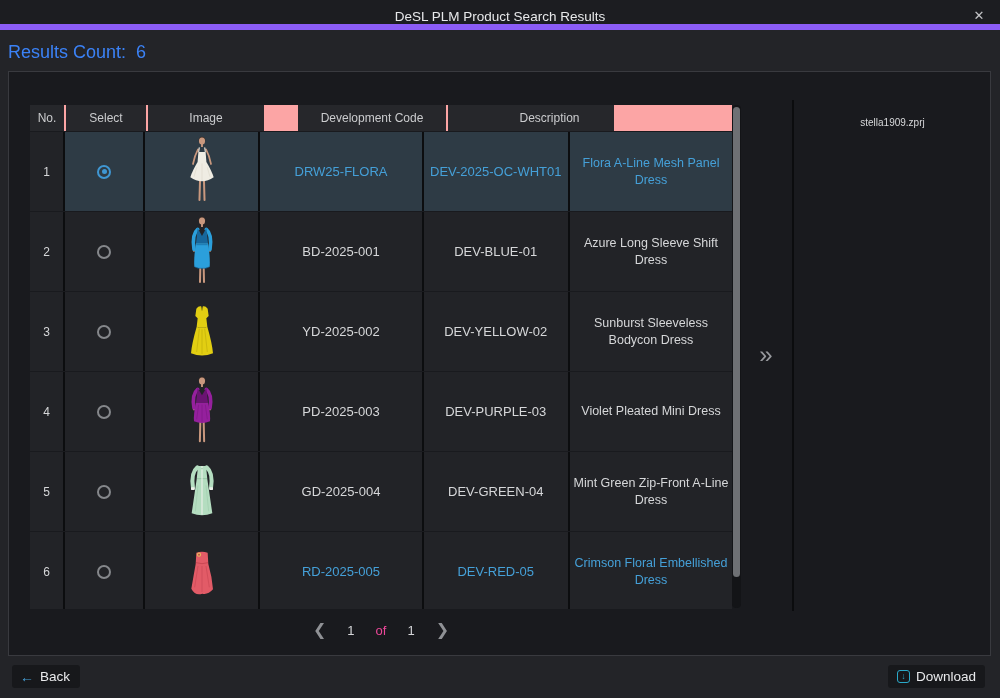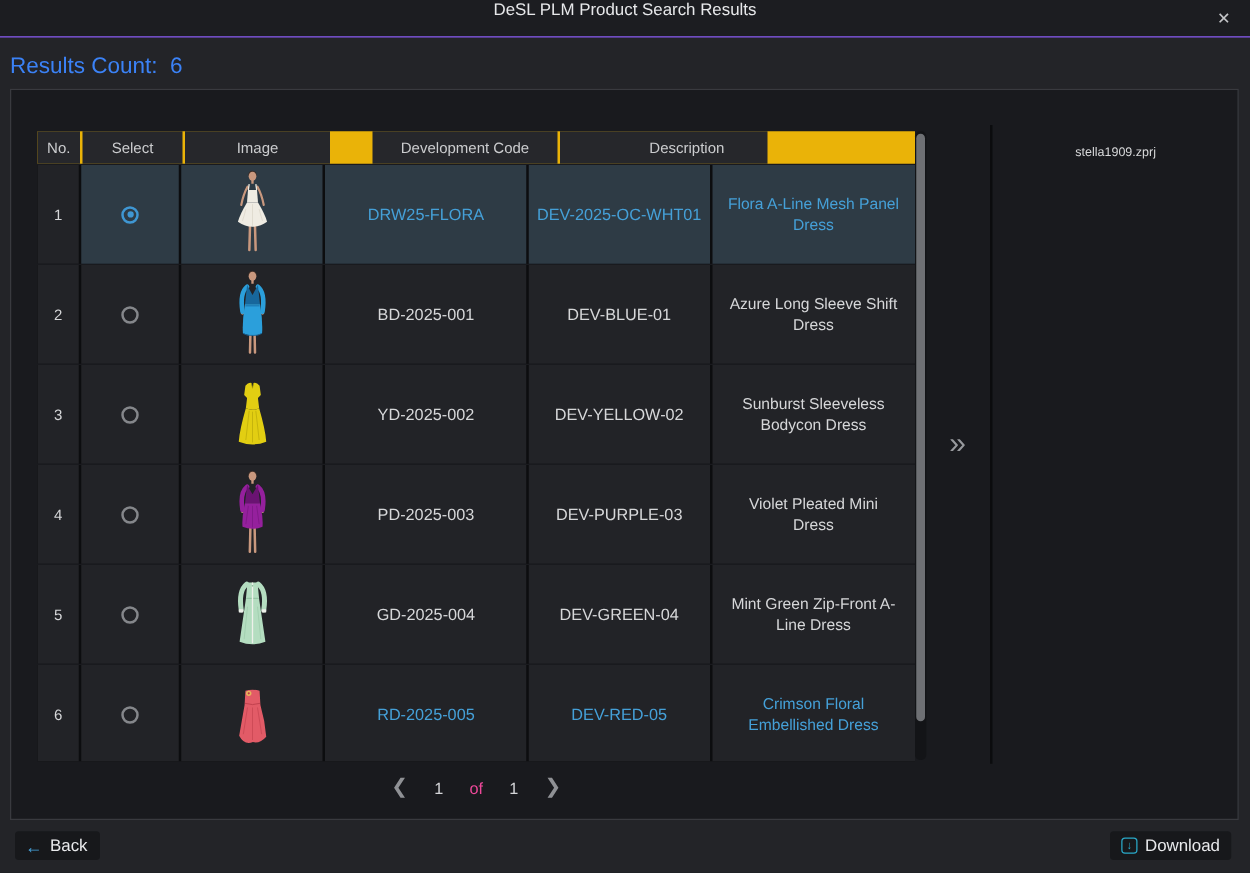--- a/index.html
+++ b/index.html
@@ -1,48 +1,48 @@
 <!DOCTYPE html>
 <html><head>
 <meta charset="utf-8">
 <style>
   html,body{margin:0;padding:0;background:#232428;}
   *{box-sizing:border-box;font-family:"Liberation Sans","DejaVu Sans",sans-serif;}
   #page{position:relative;width:1000px;height:698px;background:#232428;overflow:hidden;color:#d6d7d9;}
   .abs{position:absolute;}
 
   
-  #titlebar{left:0;top:0;width:1000px;height:30px;background:#1c1d21;border-bottom:1px solid #8b5cf6;
-            display:flex;align-items:flex-start;justify-content:center;}
+  #titlebar{left:0;top:0;width:1000px;height:30px;background:#1c1d21;border-bottom:6px solid #8b5cf6;
+            display:flex;align-items:flex-end;justify-content:center;}
   #title{font-size:13.5px;color:#e7e8ea;}
   #close{position:absolute;right:10px;top:4px;width:22px;height:22px;display:flex;align-items:center;justify-content:center;
          color:#c3c4c7;font-size:13px;cursor:pointer;}
 
   
   #results{left:8px;top:42px;font-size:18px;color:#3b82f6;}
   #results b{font-weight:normal;margin-left:10px;}
 
   
   #mainbox{left:8px;top:71px;width:983px;height:585px;background:#191a1e;border:1px solid #393a3f;}
 
   
-  #thead{left:30px;top:105px;width:702px;height:26px;display:flex;gap:2px;background:#eab308;}
+  #thead{left:30px;top:105px;width:702px;height:26px;display:flex;gap:2px;background:#fca5a5;}
   .hcell{background:#26272b;color:#cbccce;font-size:12px;display:flex;align-items:center;justify-content:center;height:26px;}
   #tbody{left:30px;top:132px;width:702px;height:477px;overflow:hidden;}
   .trow{display:flex;gap:2px;height:79px;margin-bottom:1px;background:#0c0d0f;cursor:pointer;}
   .tcell{background:#222327;display:flex;align-items:center;justify-content:center;font-size:13px;color:#d6d7d9;text-align:center;}
   .trow.selected .tcell:not(.c-no){background:#2e3b45;}
   .trow.linktext .tcell{color:#45a0d8;}
   .trow.linktext .c-no{color:#d6d7d9;}
   .c-no{width:34px;font-size:12px;}
   .c-sel{width:80px;}
   .c-img{width:116px;}
   .c-code{width:165px;}
   .c-dev{width:148px;}
-  .c-desc{width:166px;font-size:12.5px;line-height:1.35;padding:0 12px;}
+  .c-desc{width:166px;font-size:12.5px;line-height:1.35;padding:0 0;}
   .hc-no{width:34px;}.hc-sel{width:80px;}.hc-img{width:116px;}.hc-code{width:148px;}.hc-dev{width:148px;margin-left:32px;}.hc-desc{width:166px;padding-left:37px;}
 
   
   .radio{width:14px;height:14px;border-radius:50%;border:2px solid #85878b;position:relative;background:transparent;}
   .radio.checked{border-color:#3f97d3;}
   .radio.checked::after{content:"";position:absolute;left:2.5px;top:2.5px;width:5px;height:5px;border-radius:50%;background:#3f97d3;}
 
   
   .dress{height:74px;width:40px;display:block;}
   :root{--skin:#c9987e;--hair:#3b2d27;}

